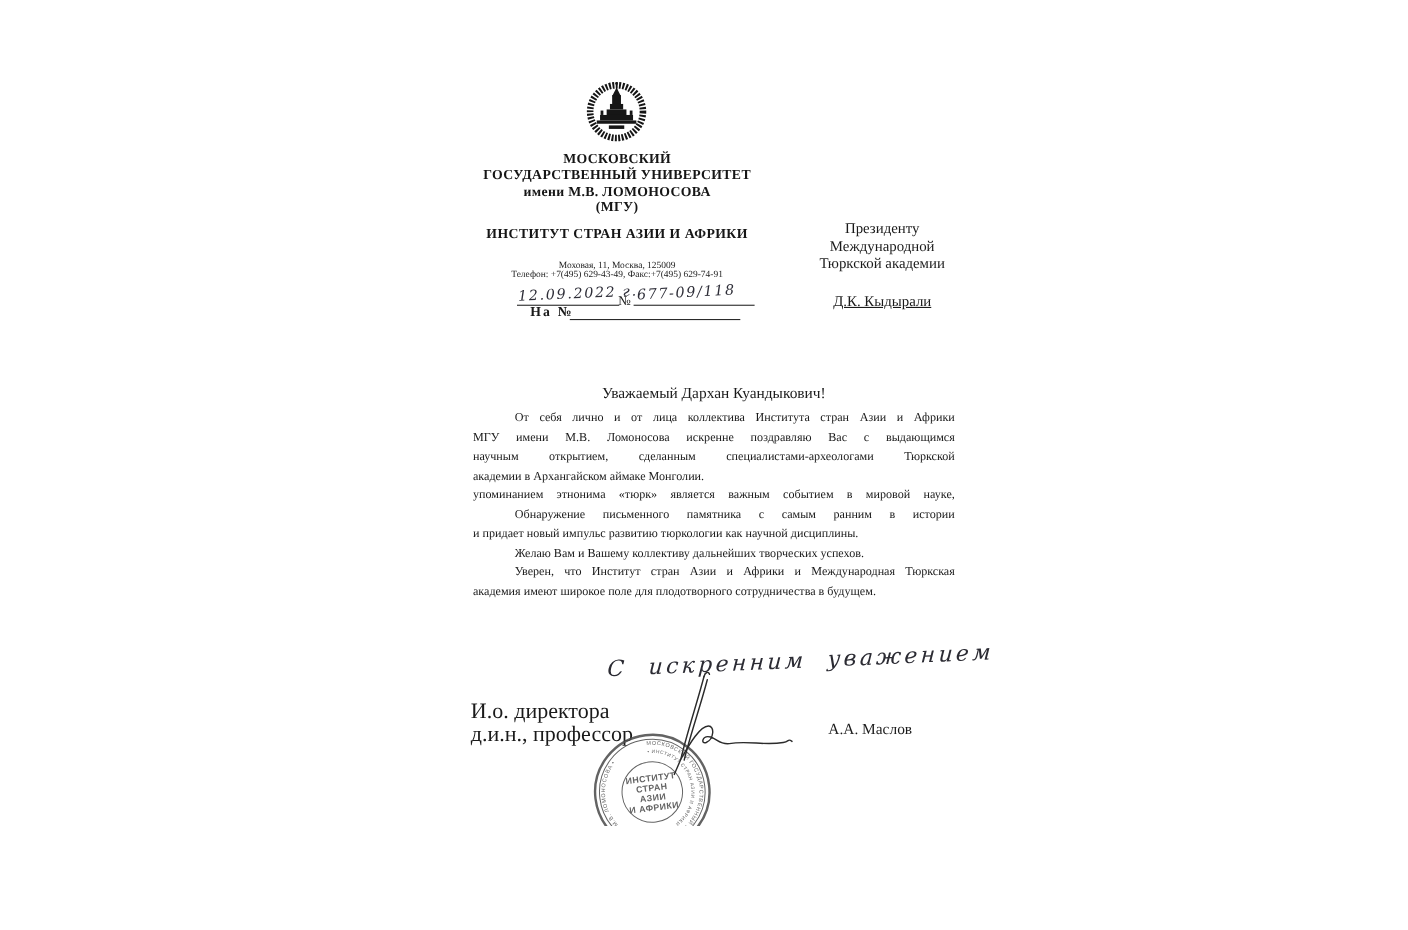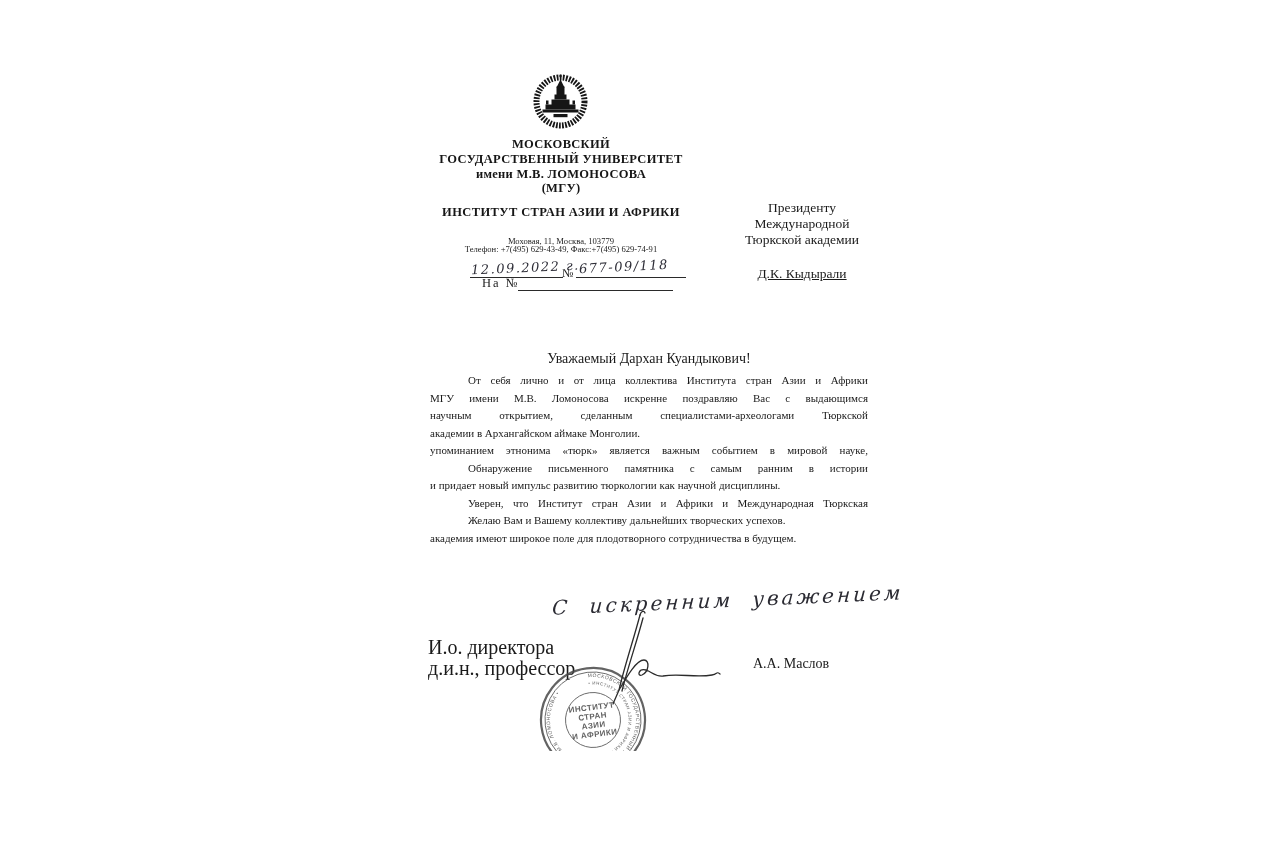--- a/index.html
+++ b/index.html
@@ -82,20 +82,21 @@
     color: #1a1a1a;
   }
   .u-line { border-bottom: 1px solid #2a2a2a; height: 1px; }
   .ref-underline-1 { left: 470px; top: 277px; width: 93px; }
   .ref-underline-2 { left: 576px; top: 277px; width: 110px; }
   .na-label {
     left: 482px; top: 276px;
     font-size: 12.5px;
     letter-spacing: 2px;
     color: #1a1a1a;
+    font-weight: bold;
   }
   .na-underline { left: 518px; top: 290px; width: 155px; }
 
   
   .salutation {
     left: 430px; top: 351px; width: 438px;
     text-align: center;
     font-size: 14px;
     color: #1a1a1a;
   }
@@ -180,21 +181,21 @@
       <rect x="21.5" y="41" width="14" height="3.2"></rect>
     </g>
   </svg>
 
   <div class="abs letterhead">
     <div class="uni-line">МОСКОВСКИЙ</div>
     <div class="uni-line">ГОСУДАРСТВЕННЫЙ УНИВЕРСИТЕТ</div>
     <div class="uni-line">имени М.В. ЛОМОНОСОВА</div>
     <div class="uni-line">(МГУ)</div>
     <div class="institute">ИНСТИТУТ СТРАН АЗИИ И АФРИКИ</div>
-    <div class="addr">Моховая, 11, Москва, 103779</div>
+    <div class="addr">Моховая, 11, Москва, 125009</div>
     <div class="phone">Телефон: +7(495) 629-43-49, Факс:+7(495) 629-74-91</div>
   </div>
 
   <div class="abs recipient">
     <div>Президенту</div>
     <div>Международной</div>
     <div>Тюркской академии</div>
     <div class="name">Д.К. Кыдырали</div>
   </div>
 
@@ -209,22 +210,22 @@
   <div class="abs salutation">Уважаемый Дархан Куандыкович!</div>
 
   <div class="abs body-block">
       <div class="body-line first">От себя лично и от лица коллектива Института стран Азии и Африки</div>
       <div class="body-line">МГУ имени М.В. Ломоносова искренне поздравляю Вас с выдающимся</div>
       <div class="body-line">научным открытием, сделанным специалистами-археологами Тюркской</div>
       <div class="body-line last">академии в Архангайском аймаке Монголии.</div>
       <div class="body-line">упоминанием этнонима «тюрк» является важным событием в мировой науке,</div>
       <div class="body-line first">Обнаружение письменного памятника с самым ранним в истории</div>
       <div class="body-line last">и придает новый импульс развитию тюркологии как научной дисциплины.</div>
+      <div class="body-line first last">Желаю Вам и Вашему коллективу дальнейших творческих успехов.</div>
       <div class="body-line first">Уверен, что Институт стран Азии и Африки и Международная Тюркская</div>
-      <div class="body-line first last">Желаю Вам и Вашему коллективу дальнейших творческих успехов.</div>
       <div class="body-line last">академия имеют широкое поле для плодотворного сотрудничества в будущем.</div>
     </div>
 
   <div class="abs handwriting closing-hand">С искренним уважением</div>
 
   <div class="abs sig-left">
     <div>И.о. директора</div>
     <div>д.и.н., профессор</div>
   </div>
   <div class="abs sig-name">А.А. Маслов</div>

